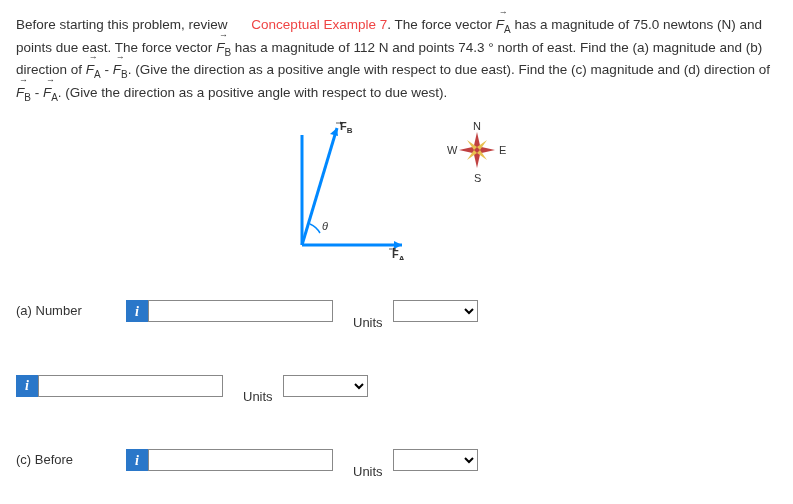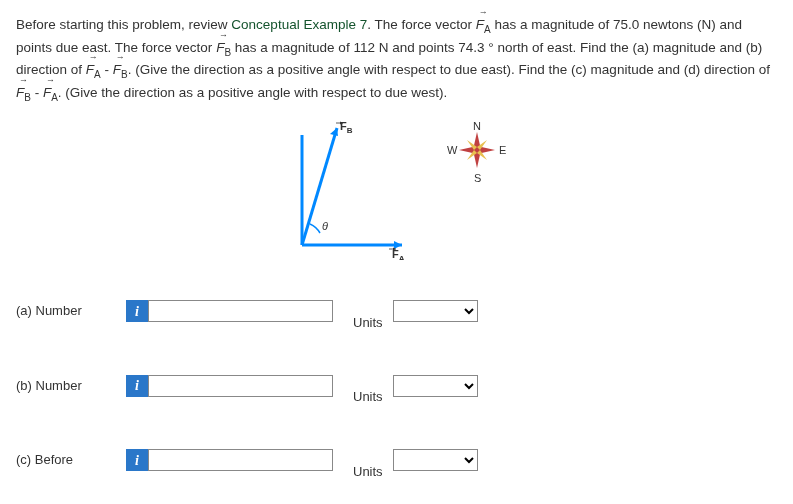--- a/index.html
+++ b/index.html
@@ -6,22 +6,23 @@
     font-family: Arial, Helvetica, sans-serif;
     font-size: 13.5px;
     color: #333;
     margin: 0;
     padding: 14px 16px;
     line-height: 1.5;
     width: 793px;
     box-sizing: border-box;
   }
   .problem-text a {
-    color: #14532d;
+    color: #ef4444;
     text-decoration: none;
+    margin-left: 20px;
   }
   .vec {
     font-style: italic;
     position: relative;
     display: inline-block;
     padding-top: 1px;
   }
   .vec::before {
     content: "→";
     position: absolute;
@@ -134,21 +135,20 @@
 
   <div class="answer-row">
     <span class="part-label">(a)   Number</span>
     <span class="info-icon">i</span>
     <input class="num-input" type="text" style="">
     <span class="units-label">Units</span>
     <select class="units-select"><option></option></select>
   </div>
 
   <div class="answer-row">
-    <span class="part-label">(b)   Number</span>
     <span class="info-icon">i</span>
     <input class="num-input" type="text" style="">
     <span class="units-label">Units</span>
     <select class="units-select"><option></option></select>
   </div>
 
   <div class="answer-row">
     <span class="part-label">(c)   Before</span>
     <span class="info-icon">i</span>
     <input class="num-input" type="text" style="">

